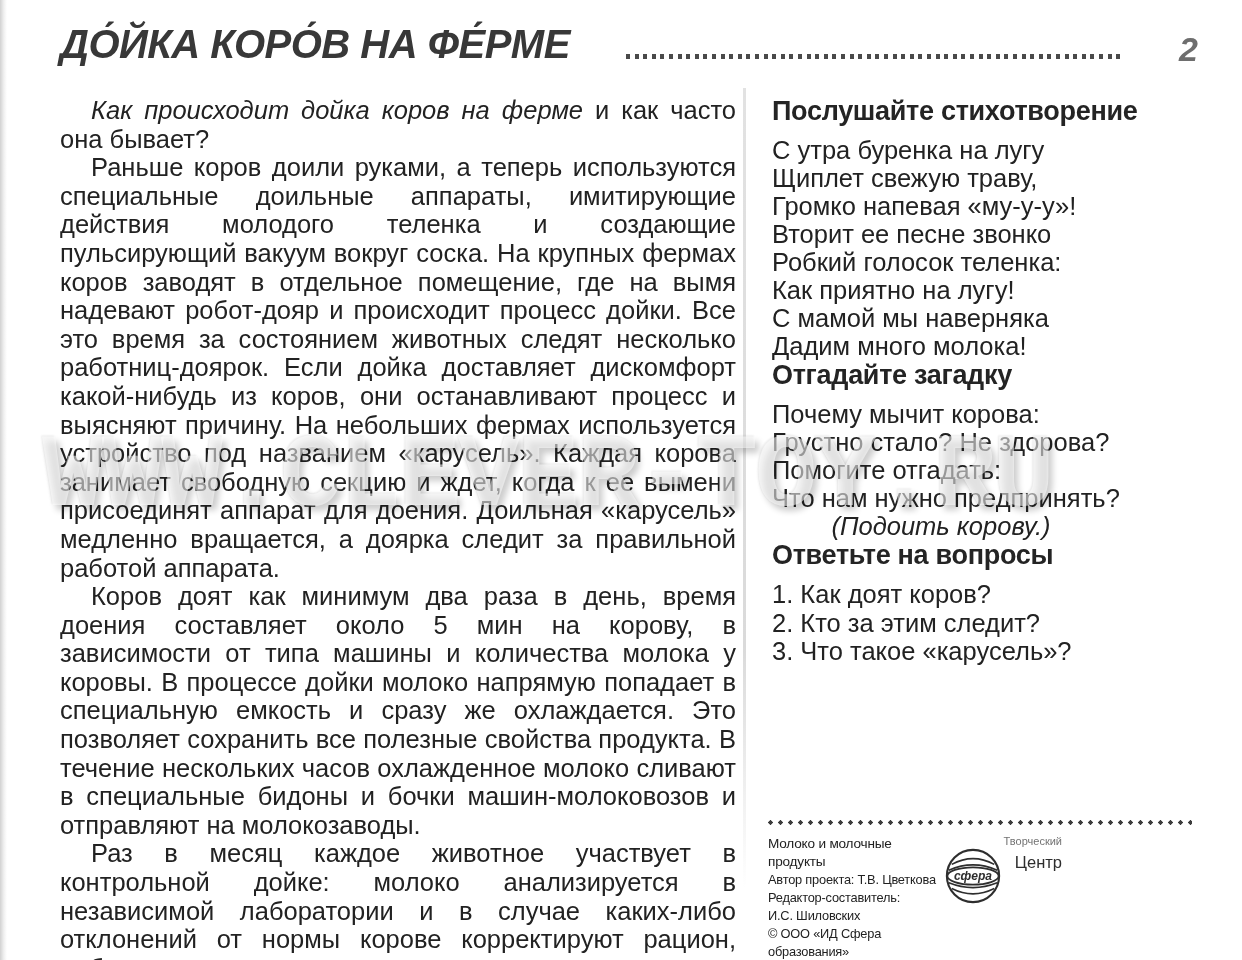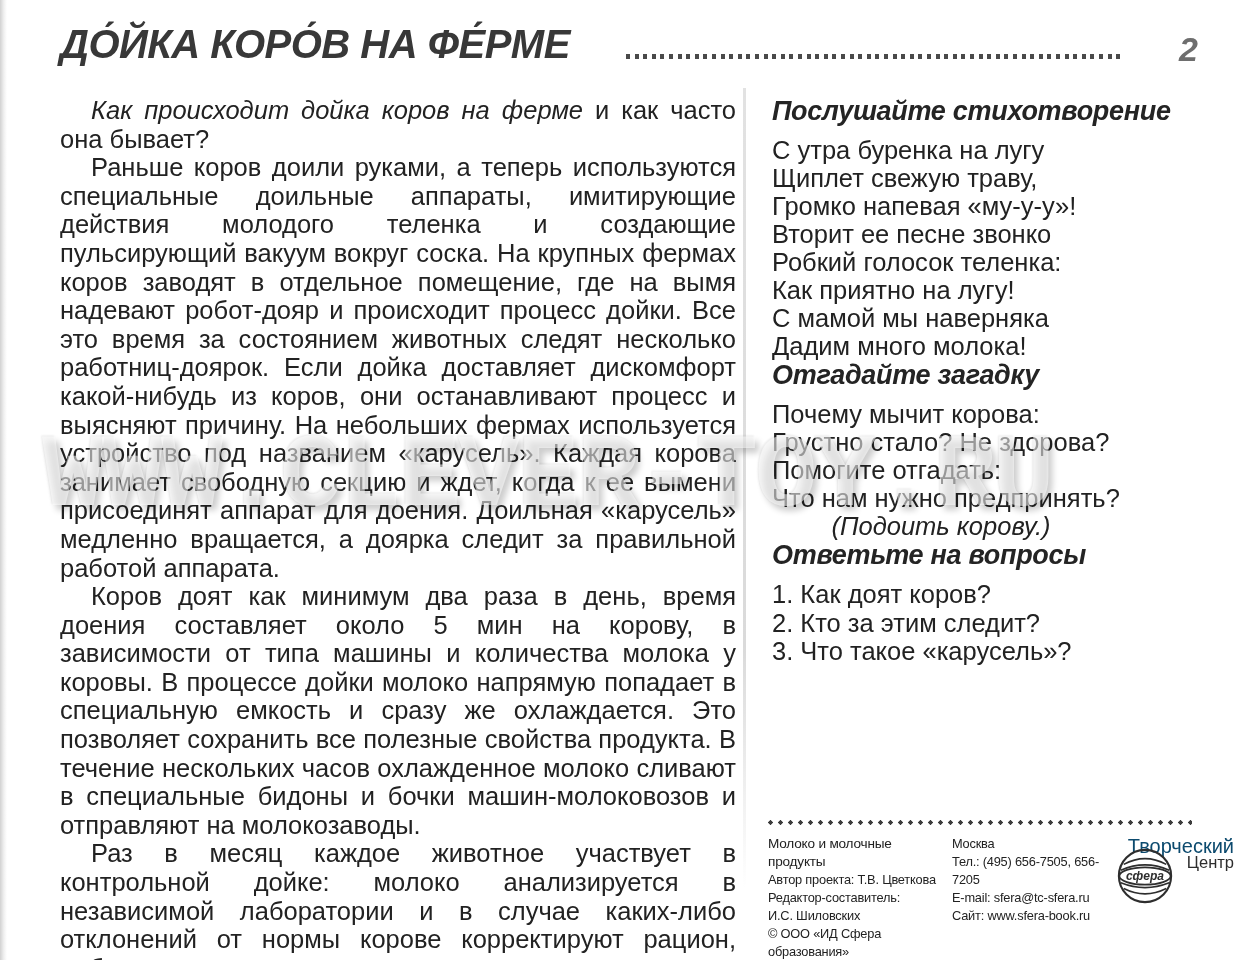--- a/index.html
+++ b/index.html
@@ -32,21 +32,21 @@
   
   .left-col { position: absolute; left: 60px; top: 96px; width: 676px;
     font-size: 25.5px; line-height: 28.6px; text-align: justify; color: #222; }
   .left-col p { margin: 0; text-indent: 31px; }
   .lead-italic { font-style: italic; }
 
   .col-divider { position: absolute; left: 743px; top: 88px; height: 800px; width: 3px;
     background: linear-gradient(#e2e2e2, #dadada 70%, rgba(230,230,230,0)); }
 
   .right-col { position: absolute; left: 772px; top: 96px; width: 430px; color: #222; }
-  .section-heading { font-size: 27px; font-weight: bold; font-style: italic;
+  .section-heading { font-size: 27px; font-weight: bold; 
     letter-spacing: -0.3px; margin: 0 0 9px 0; color: #242424; }
   .heading-gap { }
   .verse-line, .riddle-line { font-size: 25.5px; line-height: 28px; }
   .riddle-answer { font-size: 25.5px; line-height: 28px; font-style: italic;
     text-align: center; padding-right: 92px; }
   .question-line { font-size: 25.5px; line-height: 28.6px; }
 
   
   .watermark { position: absolute; left: 42px; top: 418px; width: 1200px;
     font-family: Liberation Mono, monospace;
@@ -58,21 +58,21 @@
   
   .footer { position: absolute; left: 768px; top: 820px; width: 466px; z-index: 1; }
   .footer-dots { width: 424px; height: 5px; margin-bottom: 10px;
     background-image: radial-gradient(circle at 2.5px 2.5px, #3c3c3c 2px, rgba(0,0,0,0) 2.3px);
     background-size: 10px 5px; background-repeat: repeat-x; }
   .footer-row { display: flex; align-items: flex-start; }
   .footer-col-credits { width: 184px; font-size: 12.8px; line-height: 18px; color: #222; letter-spacing: -0.2px; }
   .footer-col-contacts { width: 172px; font-size: 12.8px; line-height: 18px; color: #222; letter-spacing: -0.2px; }
   .series-title { font-weight: normal; font-size: 13.6px; }
   .footer-logo { position: relative; width: 118px; height: 96px; margin-left: -8px; }
-  .logo-text1 { position: absolute; right: 0; top: 0; font-size: 20px; color: #0c4a6e; }
+  .logo-text1 { position: absolute; right: 0; top: 0; font-size: 11px; color: #737373; }
   .logo-text2 { position: absolute; right: 0; top: 18px; font-size: 16.5px; color: #2d2d2d; }
   .logo-sphere { position: absolute; left: 0; top: 12px; }
 </style>
 </head>
 <body>
 
 <div class="page">
 
   <div class="scan-edge"></div>
 
@@ -127,26 +127,20 @@
   <div class="footer">
     <div class="footer-dots"></div>
     <div class="footer-row">
       <div class="footer-col-credits">
         <div class="series-title">Молоко и молочные продукты</div>
         <div>Автор проекта: Т.В. Цветкова</div>
         <div>Редактор-составитель:</div>
         <div>И.С. Шиловских</div>
         <div>© ООО «ИД Сфера образования»</div>
       </div>
-      <div class="footer-col-contacts">
-        <div>Москва</div>
-        <div>Тел.: (495) 656-7505, 656-7205</div>
-        <div>E-mail: sfera@tc-sfera.ru</div>
-        <div>Сайт: www.sfera-book.ru</div>
-      </div>
       <div class="footer-logo">
         <span class="logo-text1">Творческий</span>
         <span class="logo-text2">Центр</span>
         <svg class="logo-sphere" width="58" height="58" viewBox="0 0 60 60">
           <circle cx="30" cy="30" r="27" fill="none" stroke="#2e2e2e" stroke-width="2.2"></circle>
           <path d="M8,18 Q30,6 52,18" fill="none" stroke="#2e2e2e" stroke-width="1.6"></path>
           <path d="M5,24 Q30,13 55,24" fill="none" stroke="#2e2e2e" stroke-width="1.6"></path>
           <path d="M5,37 Q30,47 55,37" fill="none" stroke="#2e2e2e" stroke-width="1.6"></path>
           <path d="M8,43 Q30,54 52,43" fill="none" stroke="#2e2e2e" stroke-width="1.6"></path>
           <ellipse cx="30" cy="30" rx="26.5" ry="9" fill="#ffffff" stroke="#2e2e2e" stroke-width="1.8"></ellipse>

